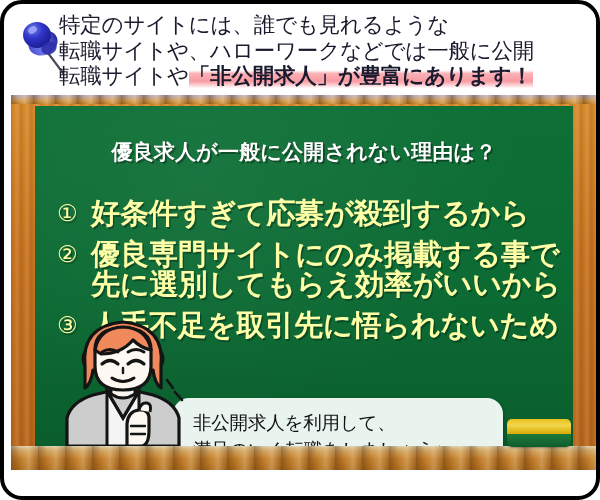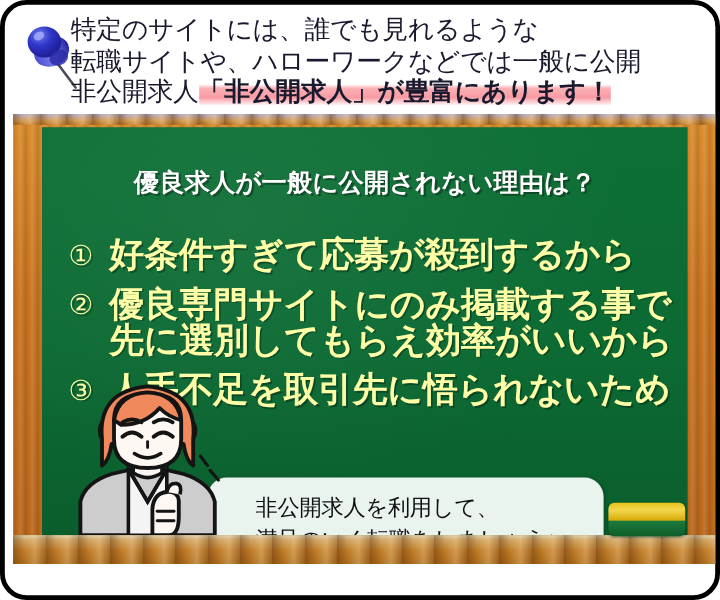--- a/index.html
+++ b/index.html
@@ -205,21 +205,21 @@
   #speech-text {
     position: absolute;
     left: 20px;
     top: 11px;
     color: #101010;
     font-size: 18.5px;
     line-height: 27px;
     letter-spacing: -0.2px;
     white-space: nowrap;
   }
-  #speech-text .sline { display: block; margin-left: 20px; }
+  #speech-text .sline { display: block; }
 
   
   #character {
     position: absolute;
     left: 14px;
     bottom: 0;
     width: 148px;
     height: 132px;
   }
 </style>
@@ -246,21 +246,21 @@
       <path d="M44 56 L26 32" stroke="#4a4a58" stroke-width="2.1" fill="none" stroke-linecap="round"></path>
       <ellipse cx="24" cy="26" rx="15" ry="12" transform="rotate(-24 24 26)" fill="url(#pinNeck)"></ellipse>
       <ellipse cx="18" cy="18" rx="14" ry="13" fill="url(#pinHead)"></ellipse>
       <ellipse cx="13.5" cy="13" rx="4.6" ry="3.4" transform="rotate(-28 13.5 13)" fill="#aab3ff" opacity="0.75"></ellipse>
       <ellipse cx="30" cy="31" rx="8" ry="6.4" transform="rotate(-24 30 31)" fill="#2a2ba8" opacity="0.85"></ellipse>
     </svg>
 
     <div id="header-text">
       <span class="hline">特定のサイトには、誰でも見れるような</span>
       <span class="hline">転職サイトや、ハローワークなどでは一般に公開</span>
-      <span class="hline"><span>非公開求人</span><span class="hl-pink">「非公開求人」が豊富にあります！</span></span>
+      <span class="hline"><span>転職サイトや</span><span class="hl-pink">「非公開求人」が豊富にあります！</span></span>
     </div>
   </div>
 
   <div id="blackboard-frame">
 
     <div id="board-surface">
 
       <div id="board-title">優良求人が一般に公開されない理由は？</div>
 
       <div id="reason-list">

